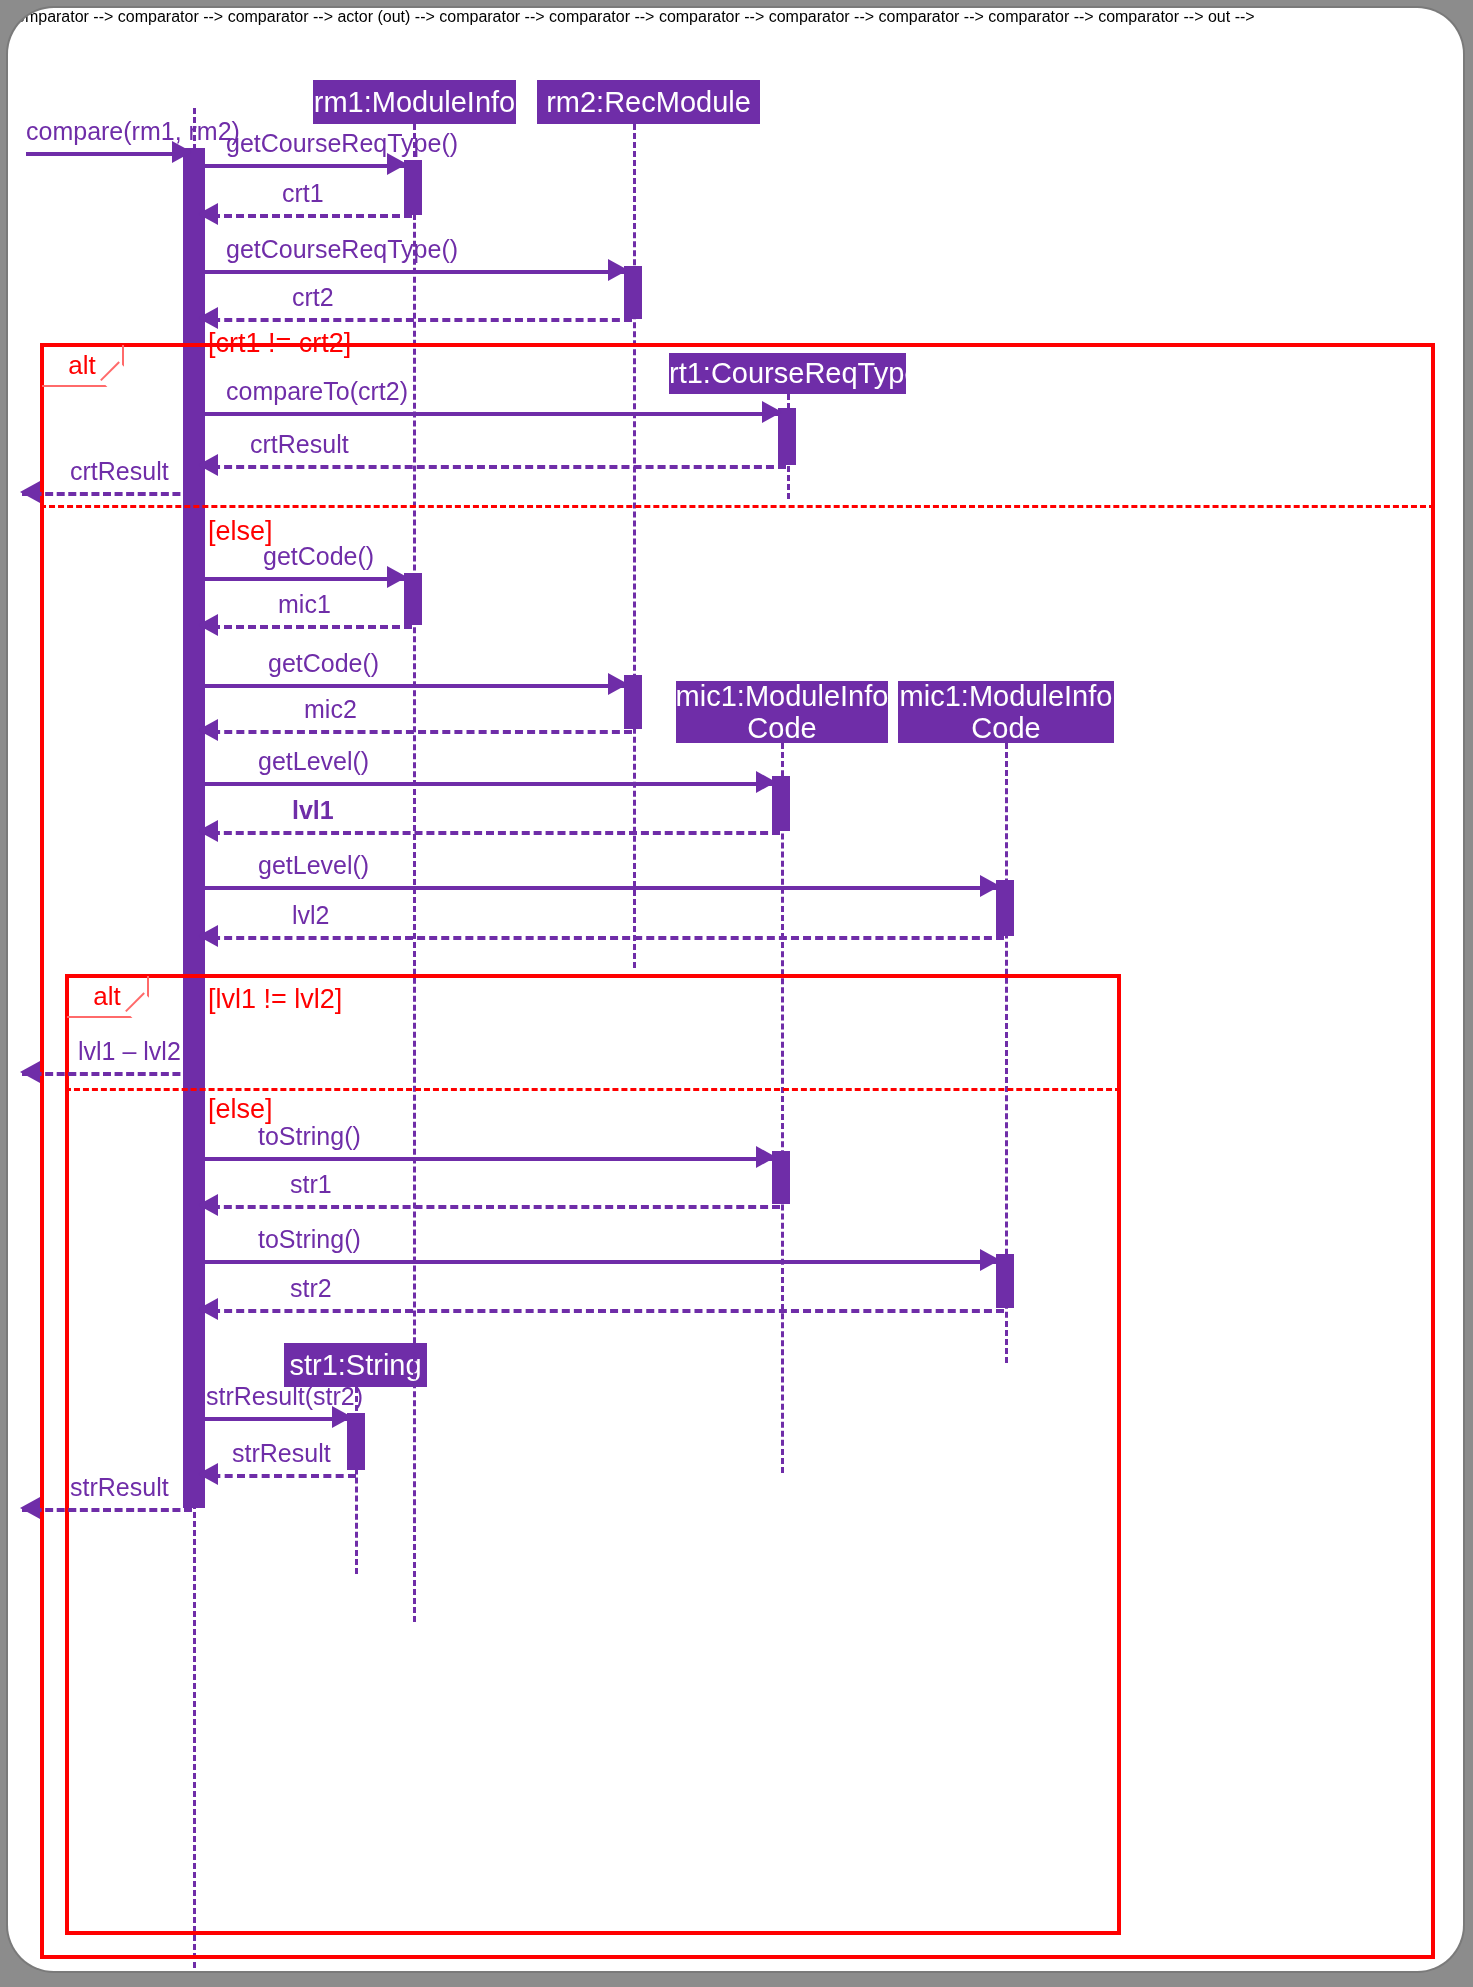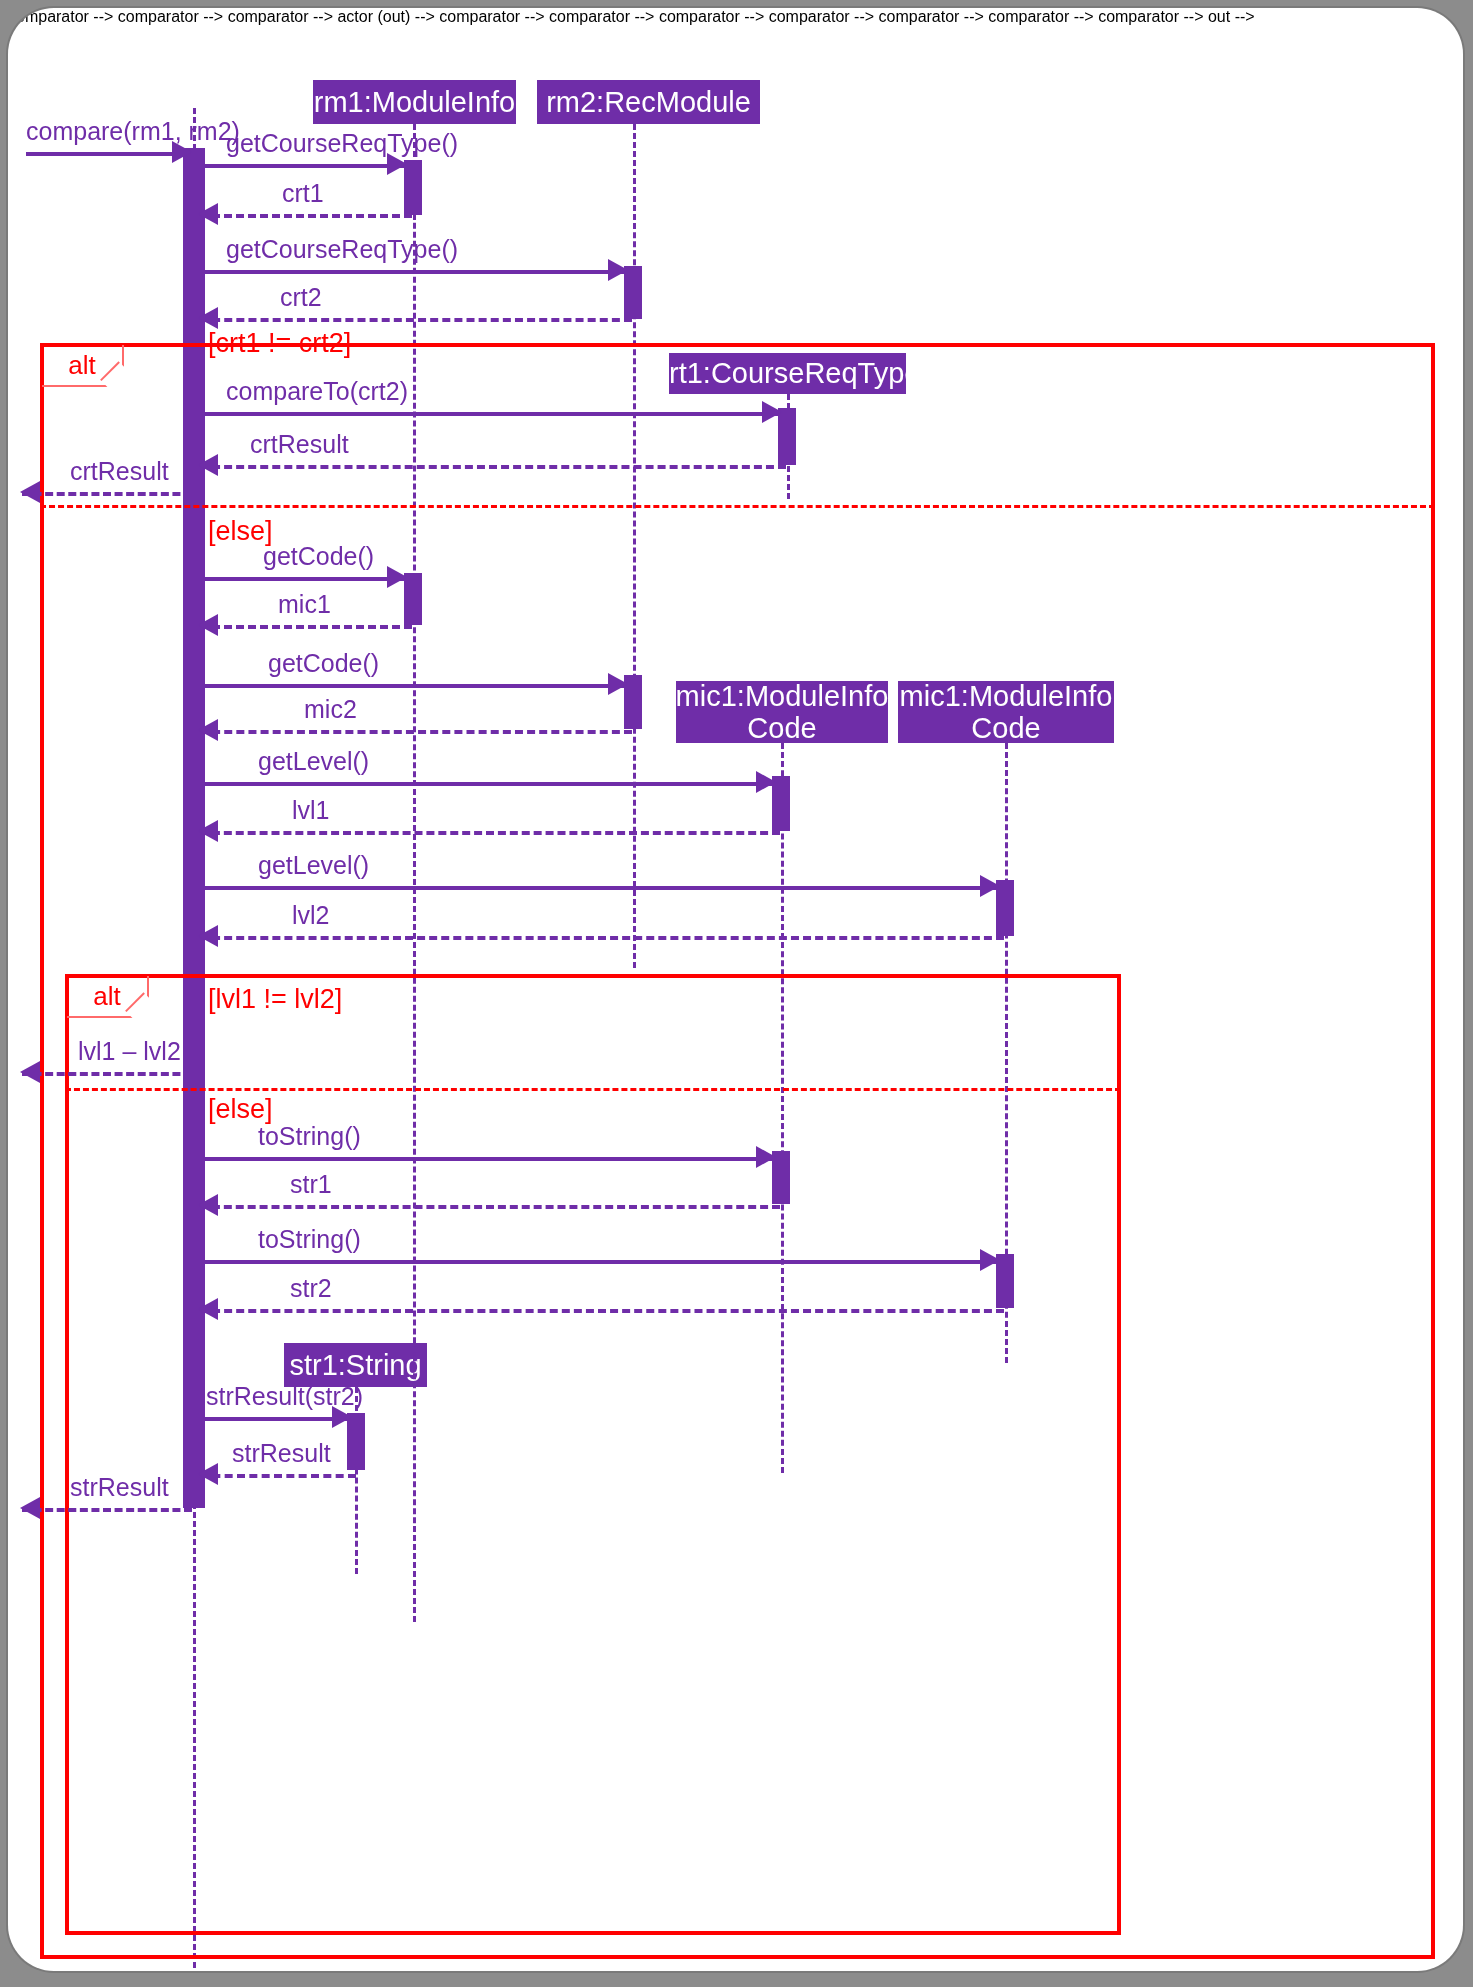--- a/index.html
+++ b/index.html
@@ -213,21 +213,21 @@
     <div class="msg" style="left:190px;top:262px;width:428px;">
       <div class="line"></div>
       <div class="arrowR"></div>
       <div class="lbl" style="left:28px;">getCourseReqType()</div>
     </div>
 
      comparator --&gt;
     <div class="msg dashed" style="left:192px;top:310px;width:432px;">
       <div class="line"></div>
       <div class="arrowL"></div>
-      <div class="lbl" style="left:80px;">crt2</div>
+      <div class="lbl" style="left:92px;">crt2</div>
     </div>
 
     
     <div class="msg" style="left:190px;top:404px;width:582px;">
       <div class="line"></div>
       <div class="arrowR"></div>
       <div class="lbl" style="left:28px;">compareTo(crt2)</div>
     </div>
 
      comparator --&gt;
@@ -276,21 +276,21 @@
     <div class="msg" style="left:190px;top:774px;width:576px;">
       <div class="line"></div>
       <div class="arrowR"></div>
       <div class="lbl" style="left:60px;">getLevel()</div>
     </div>
 
      comparator --&gt;
     <div class="msg dashed" style="left:192px;top:823px;width:580px;">
       <div class="line"></div>
       <div class="arrowL"></div>
-      <div class="lbl" style="left:92px;">lvl1</div>
+      <div class="lbl" style="left:92px;font-weight:bold;">lvl1</div>
     </div>
 
     
     <div class="msg" style="left:190px;top:878px;width:800px;">
       <div class="line"></div>
       <div class="arrowR"></div>
       <div class="lbl" style="left:60px;">getLevel()</div>
     </div>
 
      comparator --&gt;

